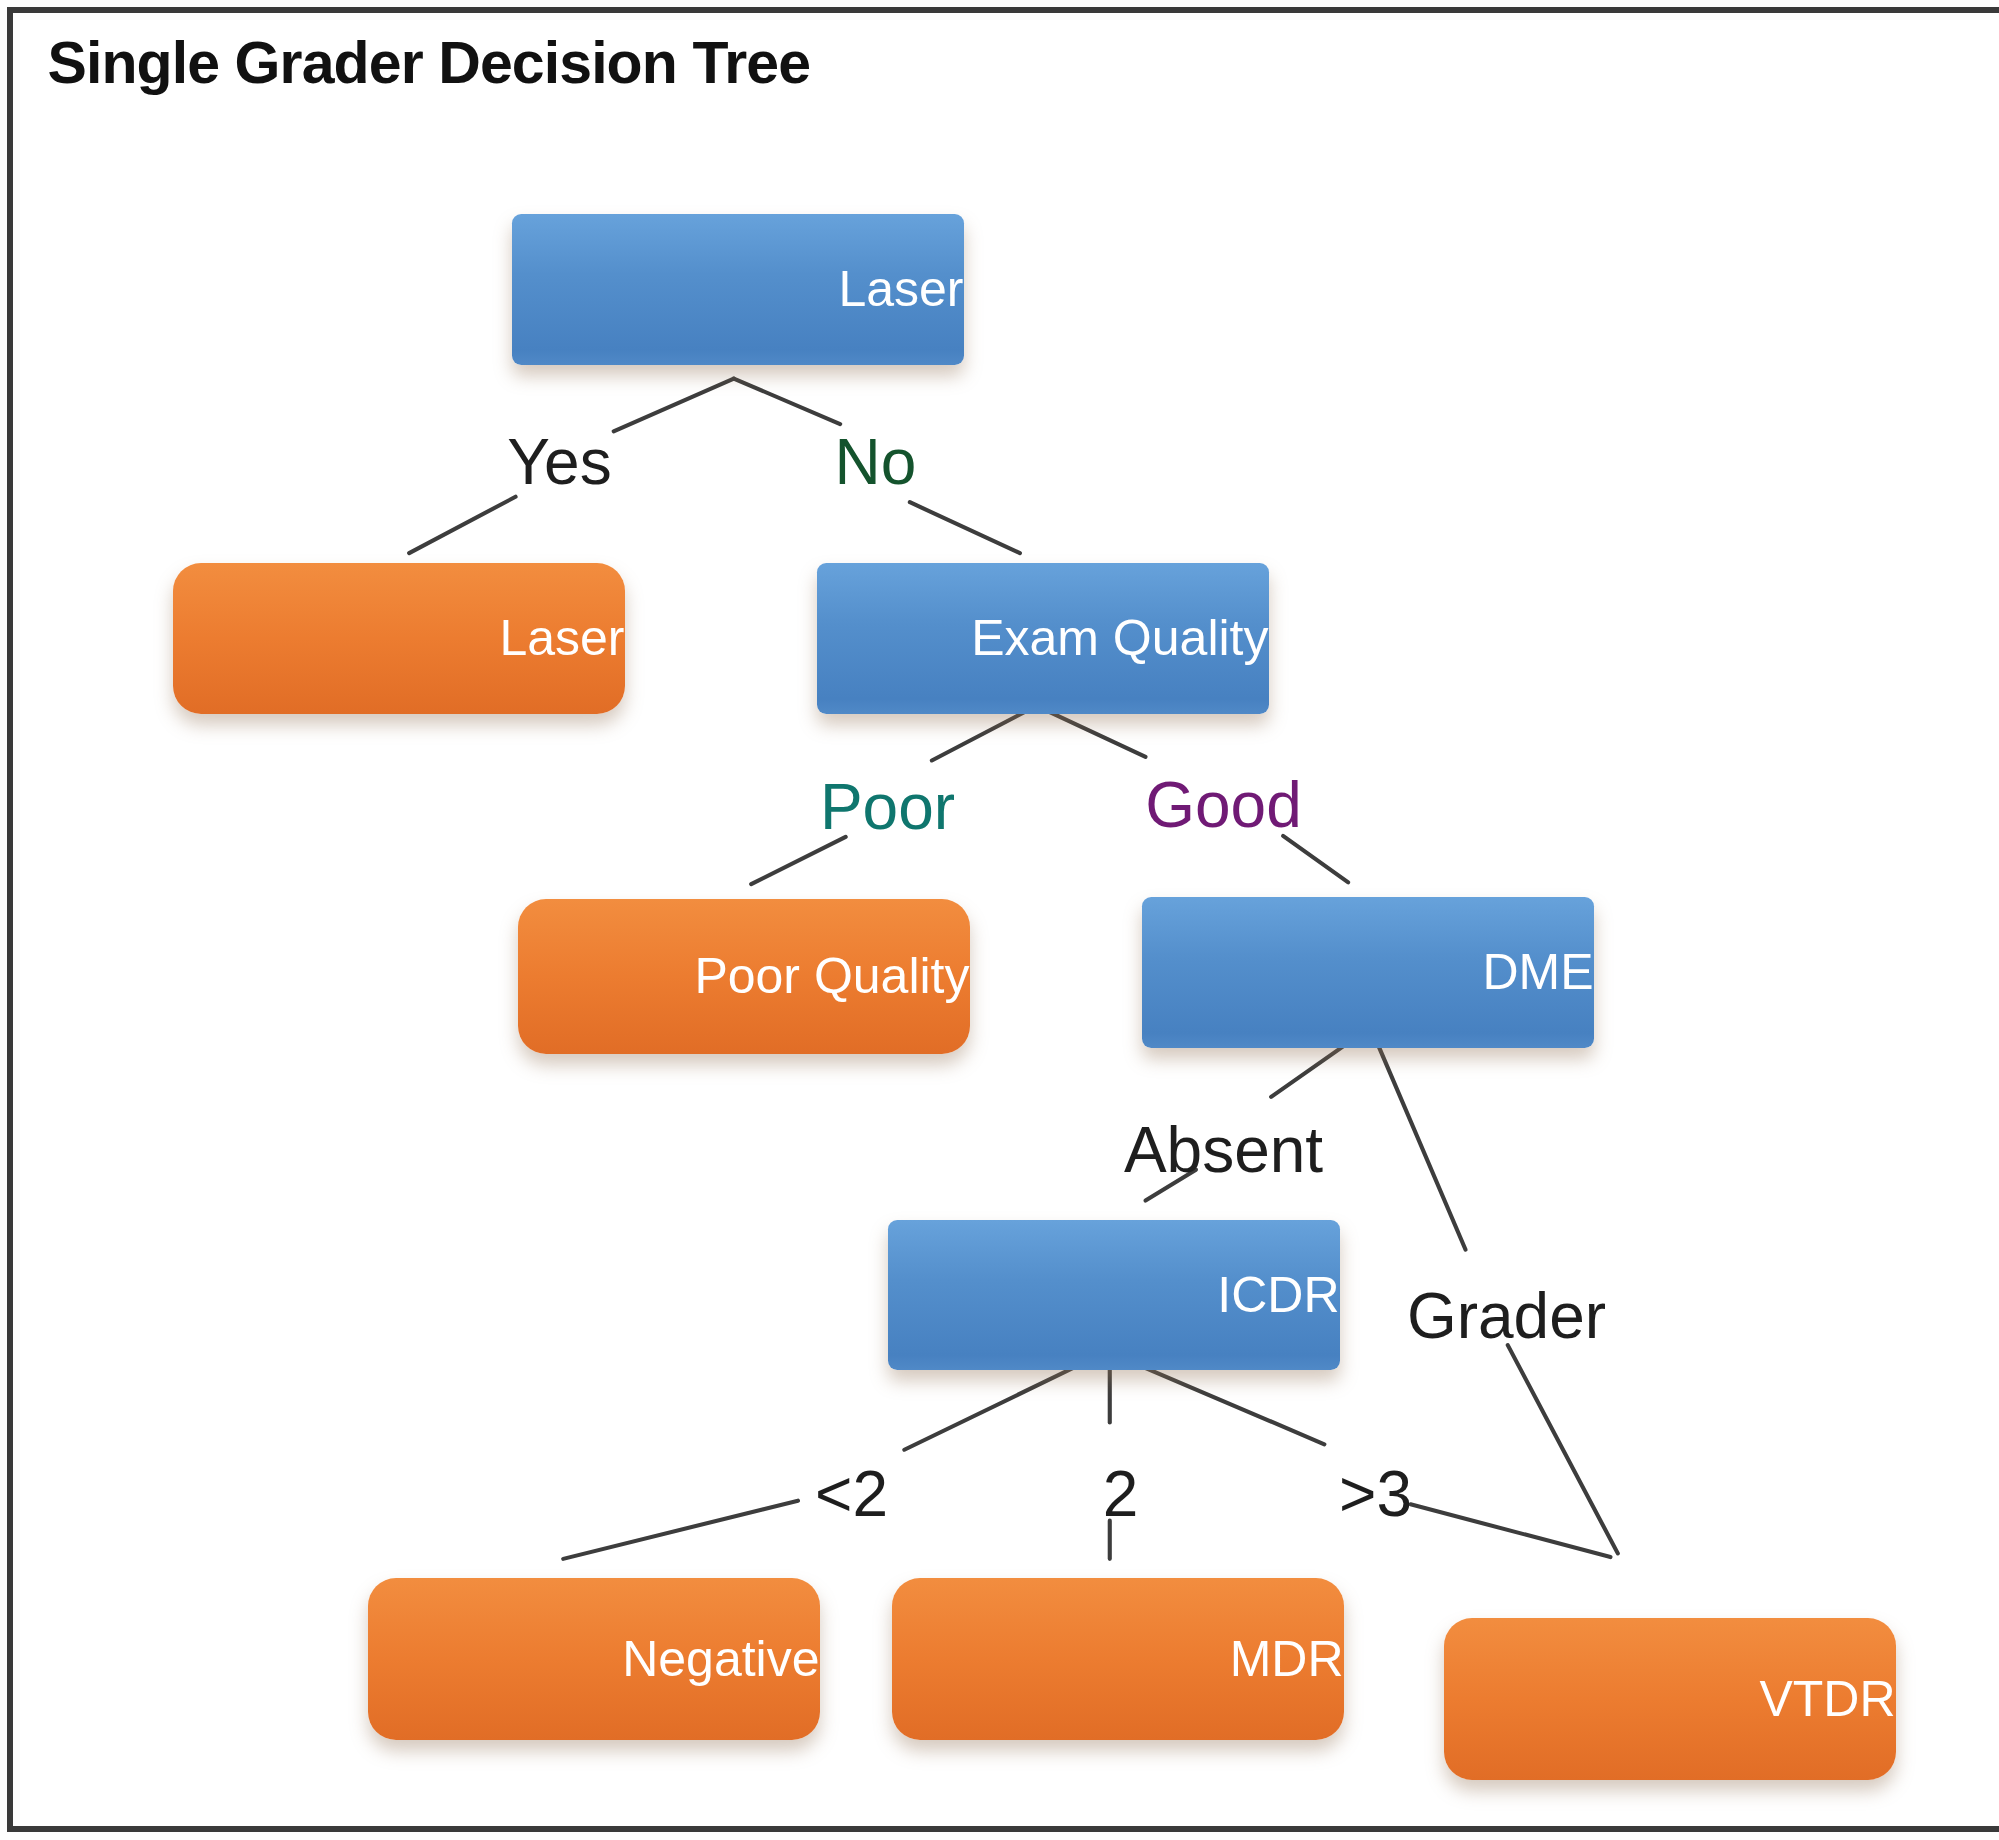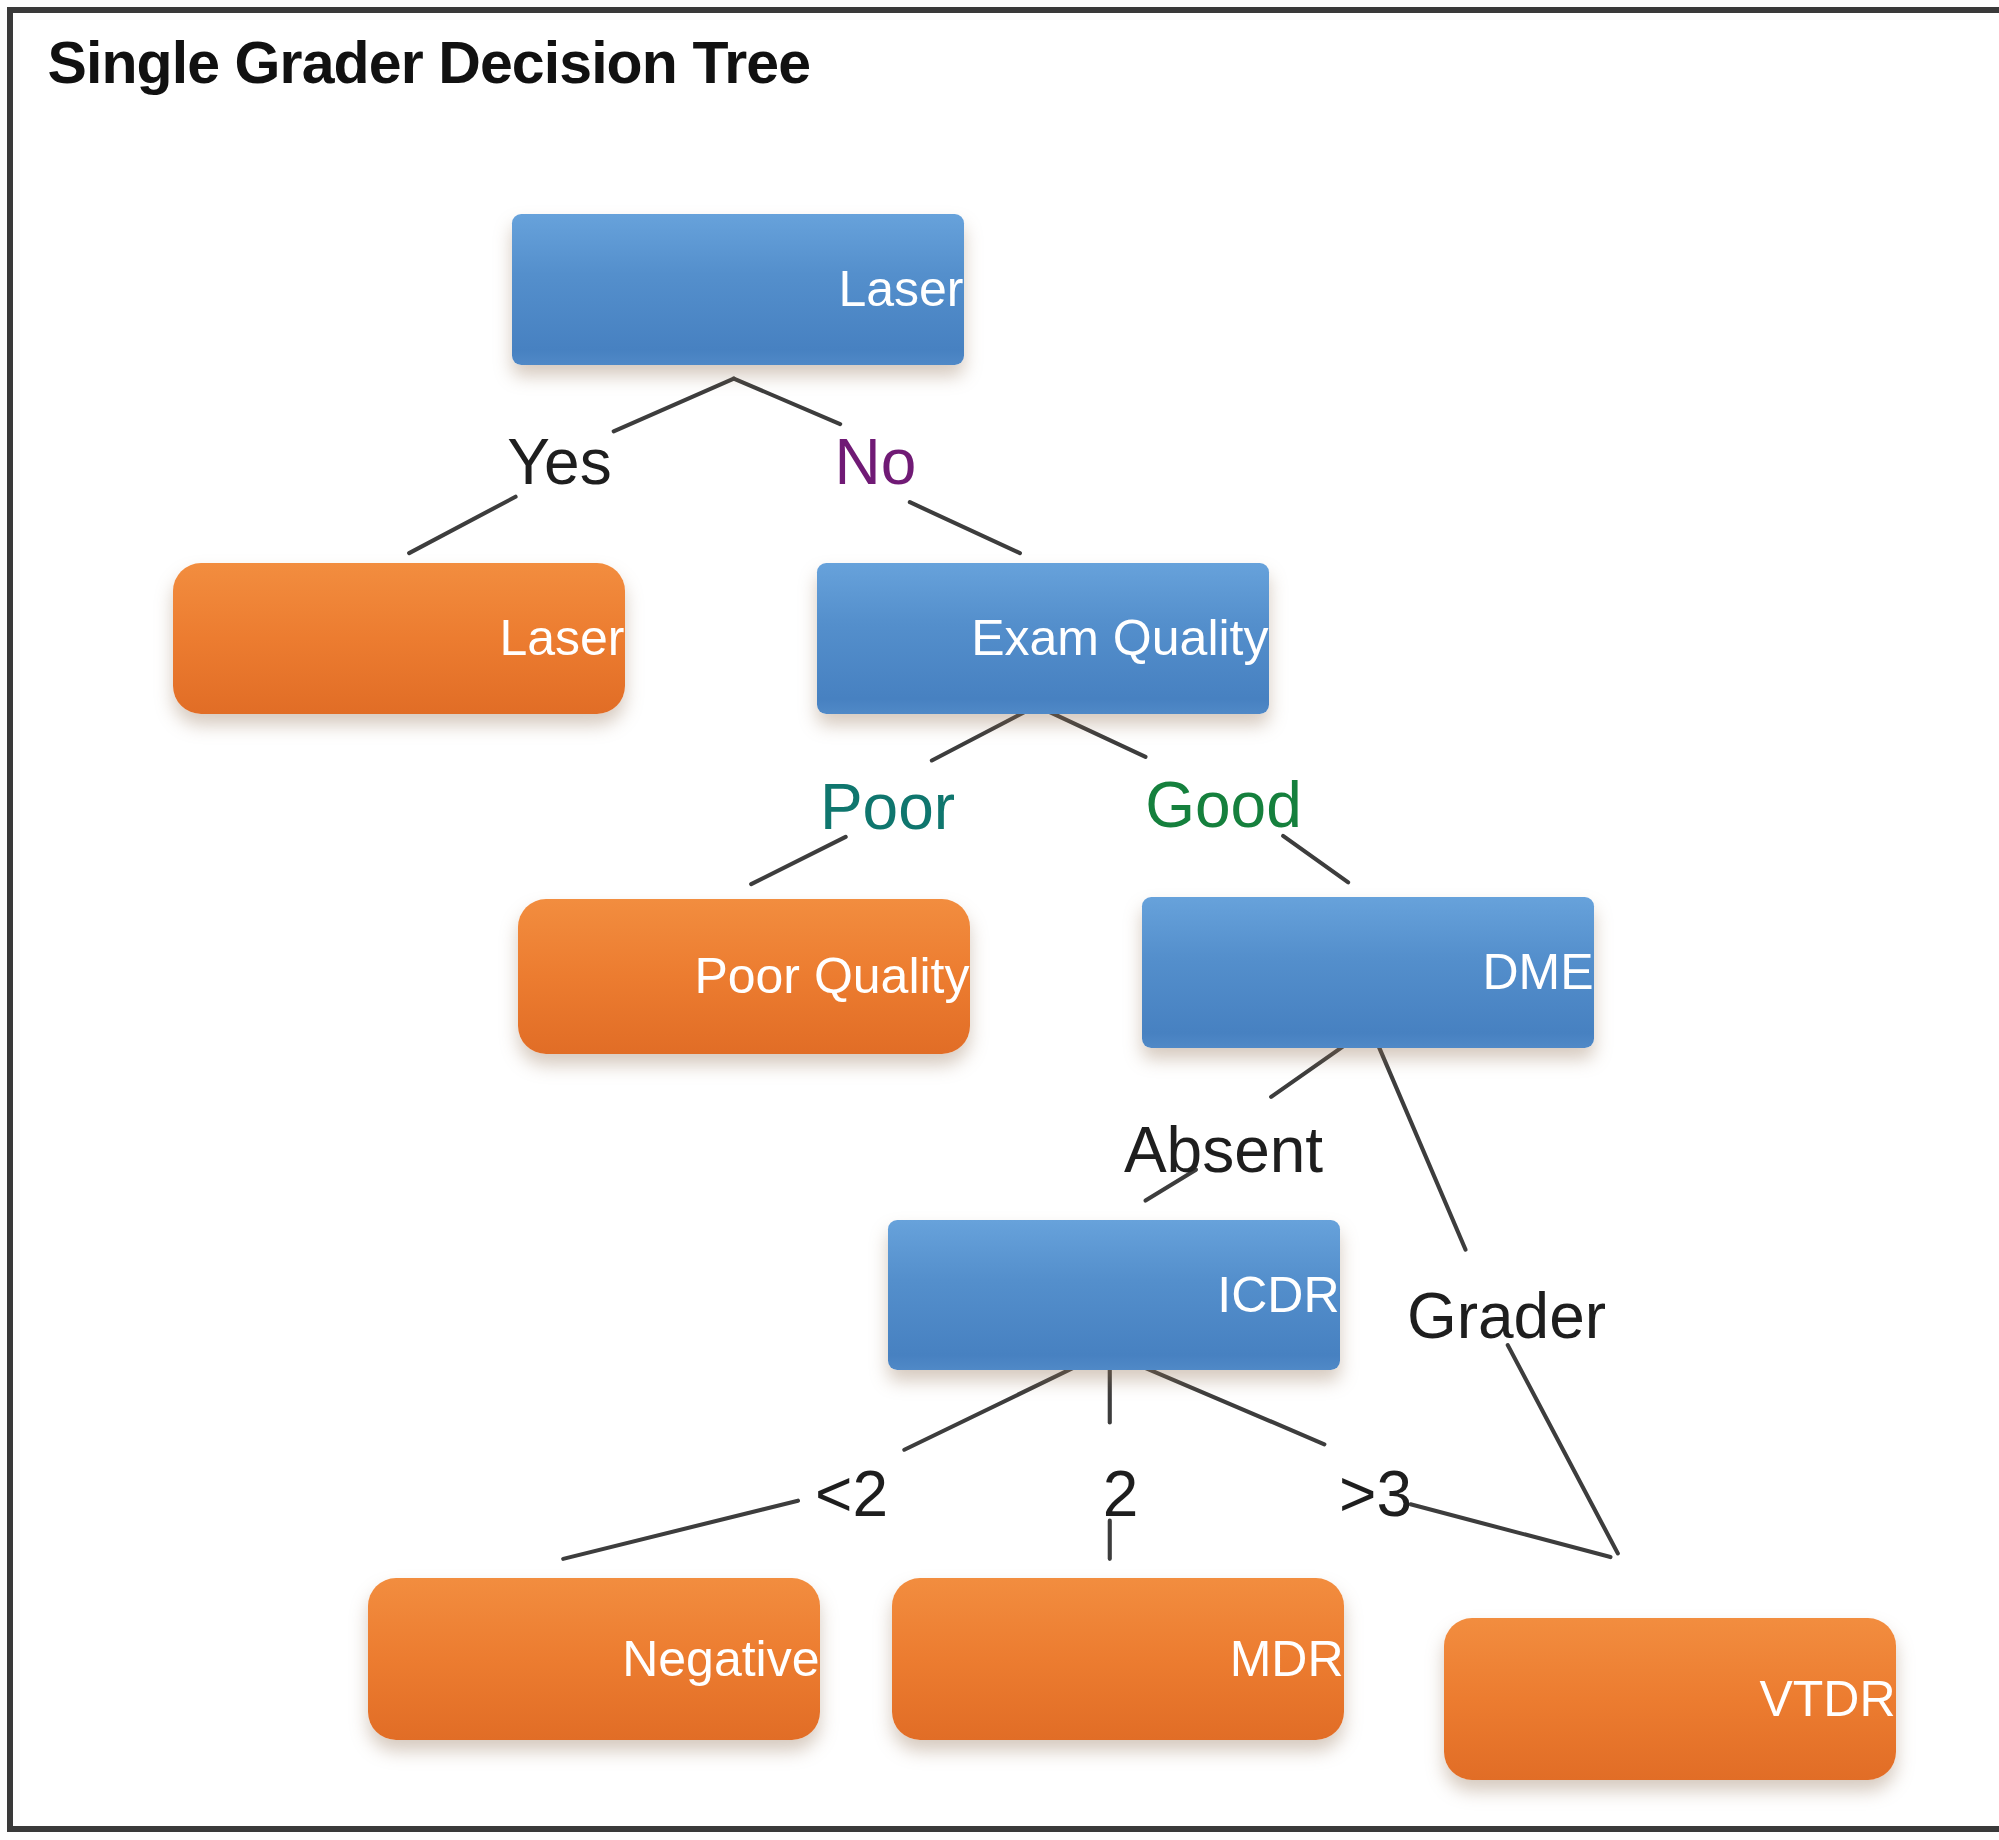--- a/index.html
+++ b/index.html
@@ -123,23 +123,23 @@
           </div>
           <div class="node outcome" style="left: 879px; top: 1565px; width: 452px; height: 162px;">
             <span>MDR</span>
           </div>
           <div class="node outcome" style="left: 1431px; top: 1565px; width: 452px; height: 162px; margin-top: 40px;">
             <span>VTDR</span>
           </div>
         </div>
       <div id="labels-layer">
           <div class="edge-label" style="left: 547px; top: 449px; color: rgb(30, 30, 30);">Yes</div>
-          <div class="edge-label" style="left: 863px; top: 449px; color: #701a75;">No</div>
+          <div class="edge-label" style="left: 863px; top: 449px; color: #14532d;">No</div>
           <div class="edge-label" style="left: 875px; top: 794px; color: #0f766e;">Poor</div>
-          <div class="edge-label" style="left: 1211px; top: 792px; color: #15803d;">Good</div>
+          <div class="edge-label" style="left: 1211px; top: 792px; color: #701a75;">Good</div>
           <div class="edge-label" style="left: 1211px; top: 1137px; color: rgb(30, 30, 30);">Absent</div>
           <div class="edge-label" style="left: 1494px; top: 1303px; color: rgb(30, 30, 30);">Grader</div>
           <div class="edge-label" style="left: 839px; top: 1481px; color: rgb(30, 30, 30);">&lt;2</div>
           <div class="edge-label" style="left: 1108px; top: 1481px; color: rgb(30, 30, 30);">2</div>
           <div class="edge-label" style="left: 1363px; top: 1481px; color: rgb(30, 30, 30);">&gt;3</div>
         </div>
     </div>
   </div>
 </div>
 

